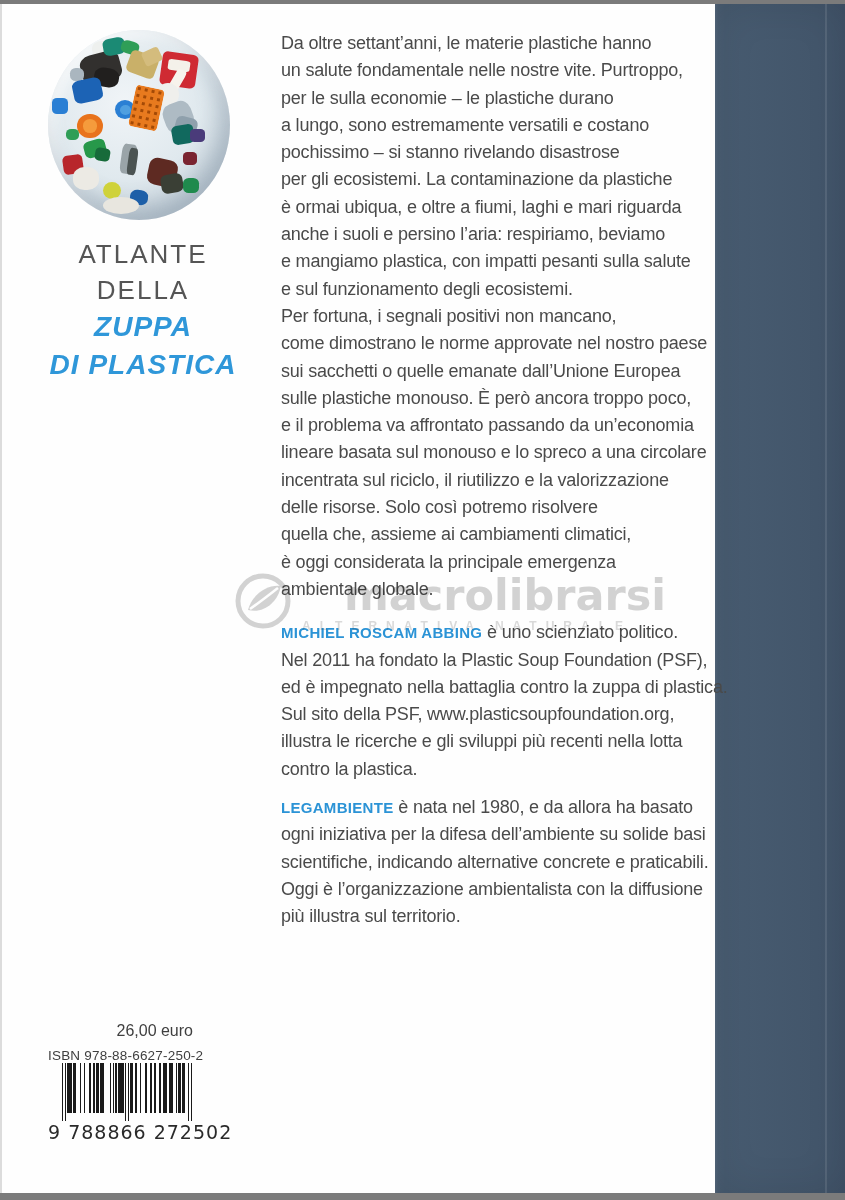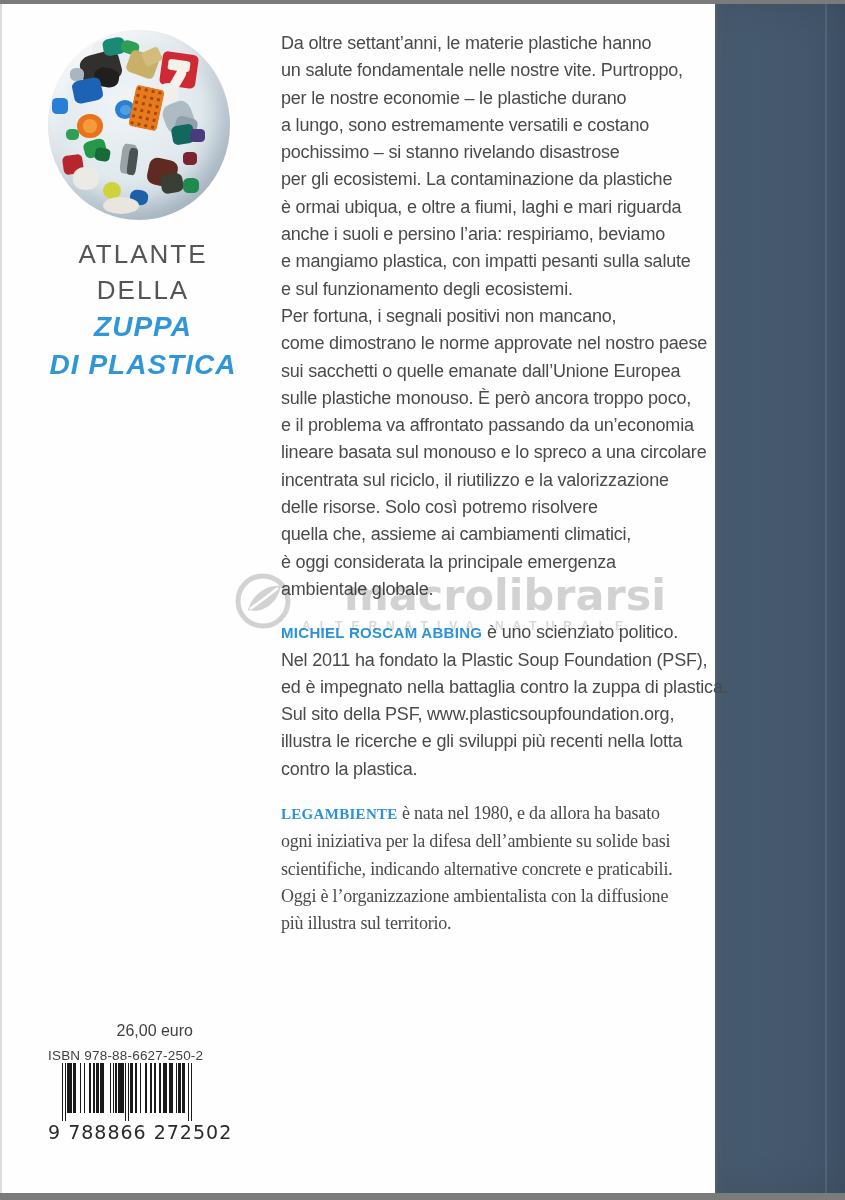--- a/index.html
+++ b/index.html
@@ -53,21 +53,21 @@
   .title-line-blue{
     font-size:28px;line-height:38px;letter-spacing:1px;font-weight:700;
     color:var(--title-blue);white-space:nowrap;font-style:italic;
   }
 
   
   .main-text{position:absolute;left:281px;top:30px;width:440px;z-index:6;color:var(--body-text);}
   .para{font-size:18px;line-height:27.3px;letter-spacing:-0.2px;}
   .para .line,.para div{white-space:nowrap;}
   .para.bio{margin-top:16px;}
-  .para.org{margin-top:17px;font-family:Liberation Serif, serif;}
+  .para.org{margin-top:11px;}
   .blue-caps{
     color:var(--heading-blue);font-weight:700;font-size:15px;letter-spacing:0.3px;text-align:right;
   }
 
   
   .watermark{
     position:absolute;left:234px;top:572px;width:375px;z-index:10;
     display:flex;align-items:flex-start;
     mix-blend-mode:multiply;opacity:0.9;pointer-events:none;
   }
@@ -158,21 +158,21 @@
     <div>
         <div class="title-line-blue">ZUPPA</div>
         <div class="title-line-blue">DI PLASTICA</div>
       </div>
   </div>
 
   <div class="main-text">
     <div class="para">
         <div class="line">Da oltre settant’anni, le materie plastiche hanno</div>
         <div class="line">un salute fondamentale nelle nostre vite. Purtroppo,</div>
-        <div class="line">per le nostre economie – le plastiche durano</div>
+        <div class="line">per le sulla economie – le plastiche durano</div>
         <div class="line">a lungo, sono estremamente versatili e costano</div>
         <div class="line">pochissimo – si stanno rivelando disastrose</div>
         <div class="line">per gli ecosistemi. La contaminazione da plastiche</div>
         <div class="line">è ormai ubiqua, e oltre a fiumi, laghi e mari riguarda</div>
         <div class="line">anche i suoli e persino l’aria: respiriamo, beviamo</div>
         <div class="line">e mangiamo plastica, con impatti pesanti sulla salute</div>
         <div class="line">e sul funzionamento degli ecosistemi.</div>
         <div class="line">Per fortuna, i segnali positivi non mancano,</div>
         <div class="line">come dimostrano le norme approvate nel nostro paese</div>
         <div class="line">sui sacchetti o quelle emanate dall’Unione Europea</div>

